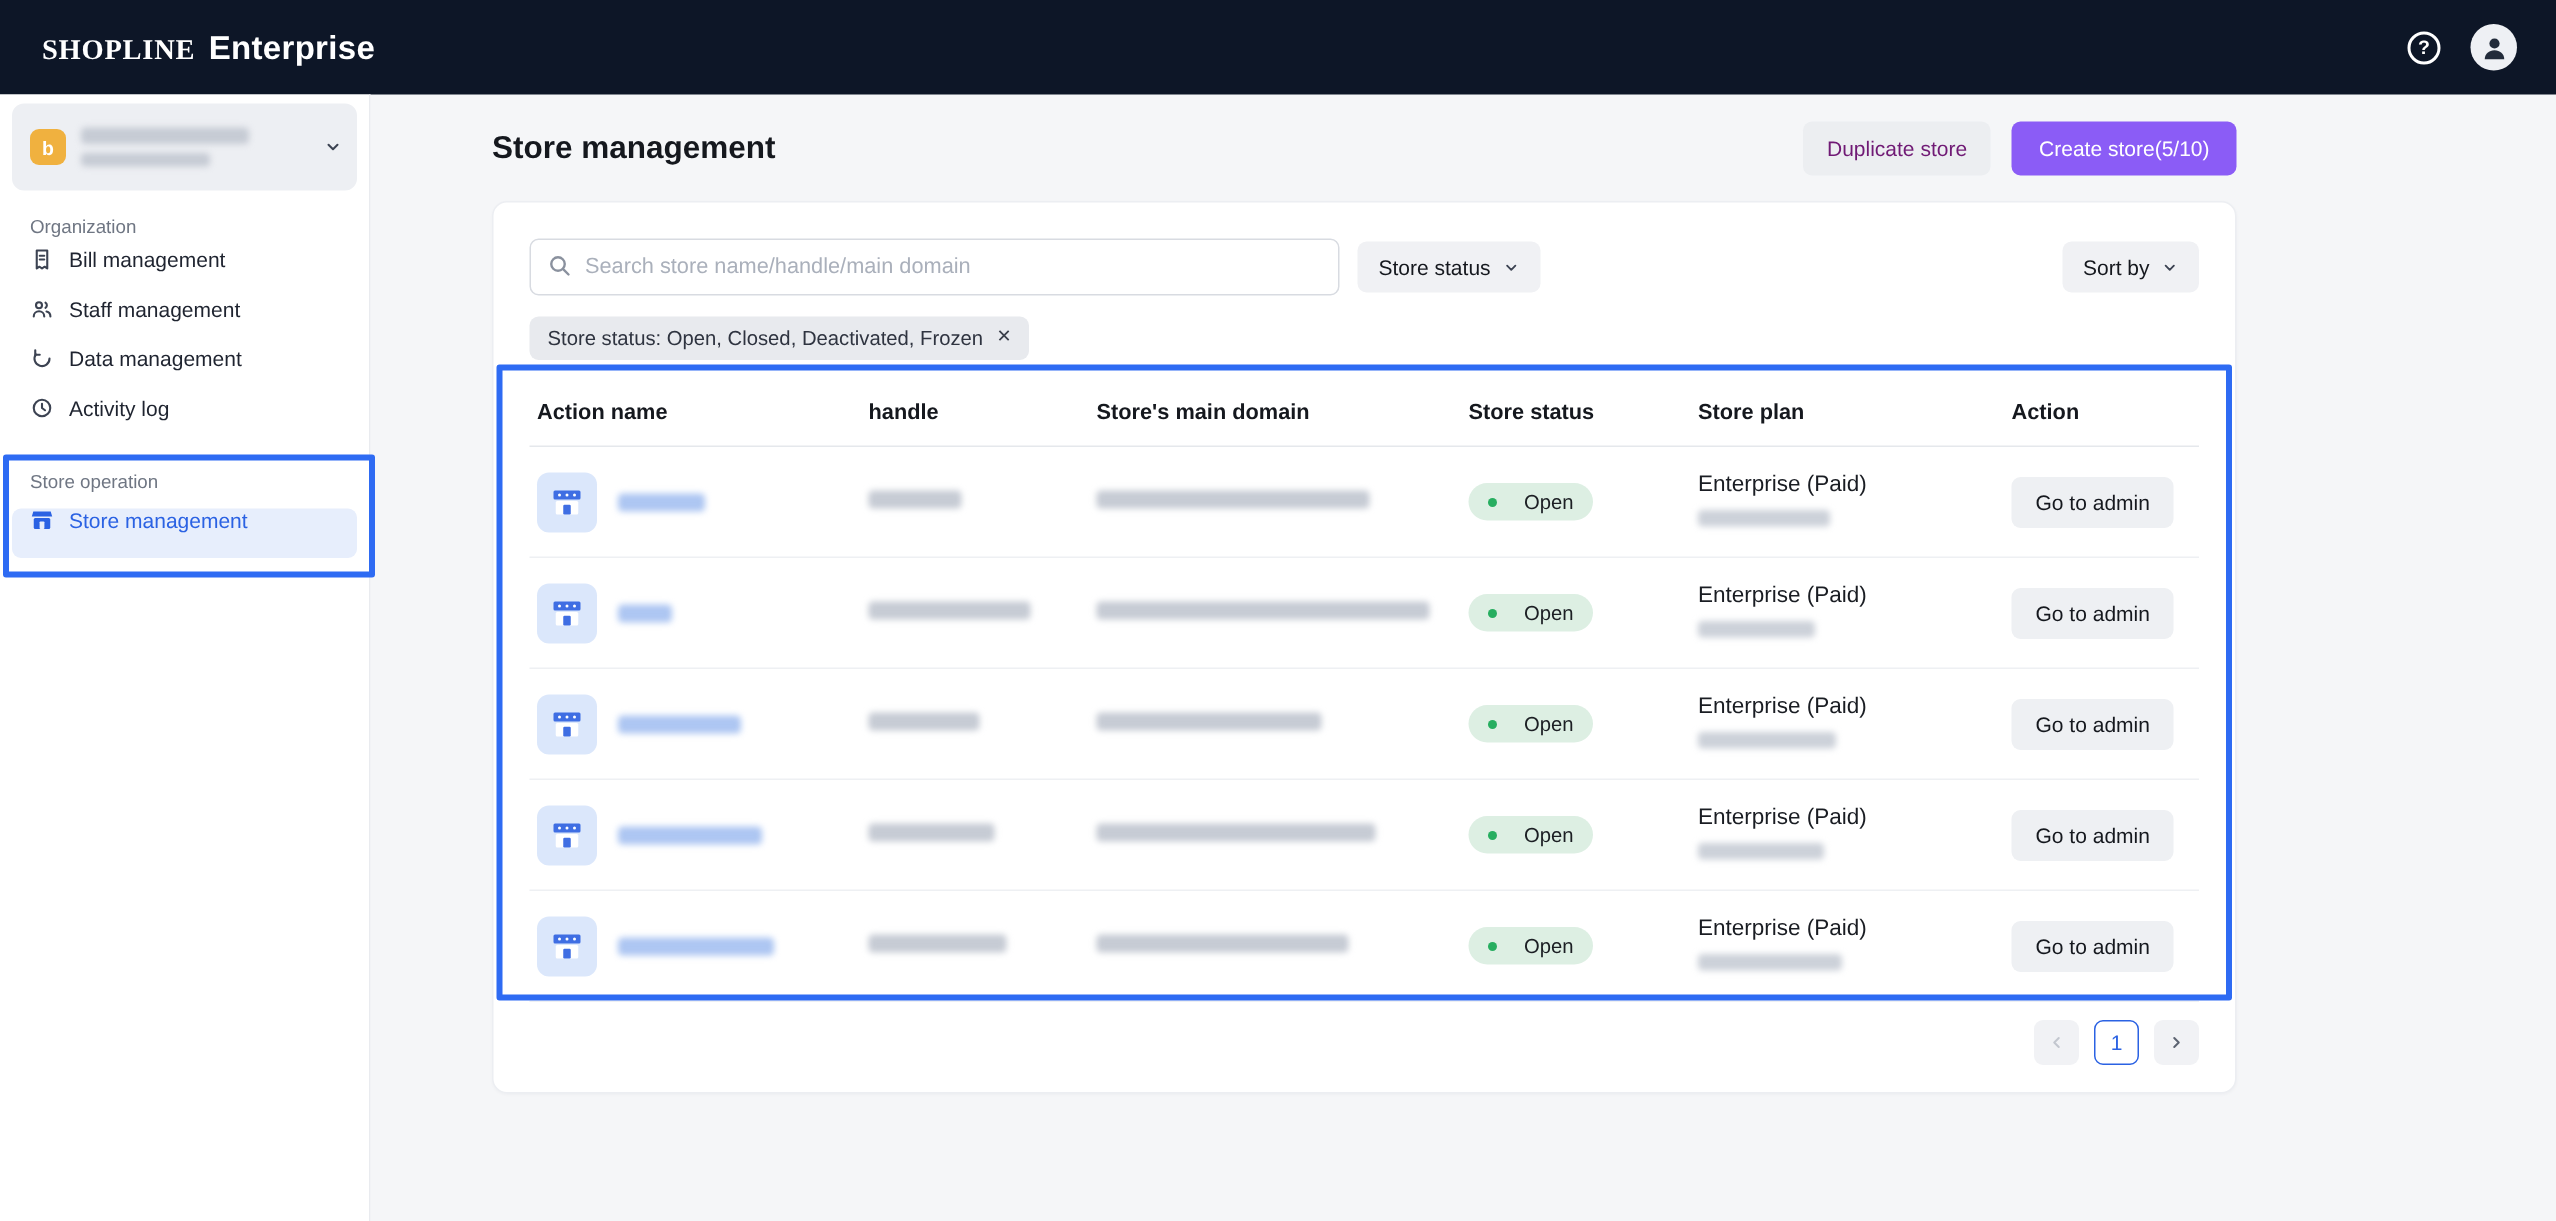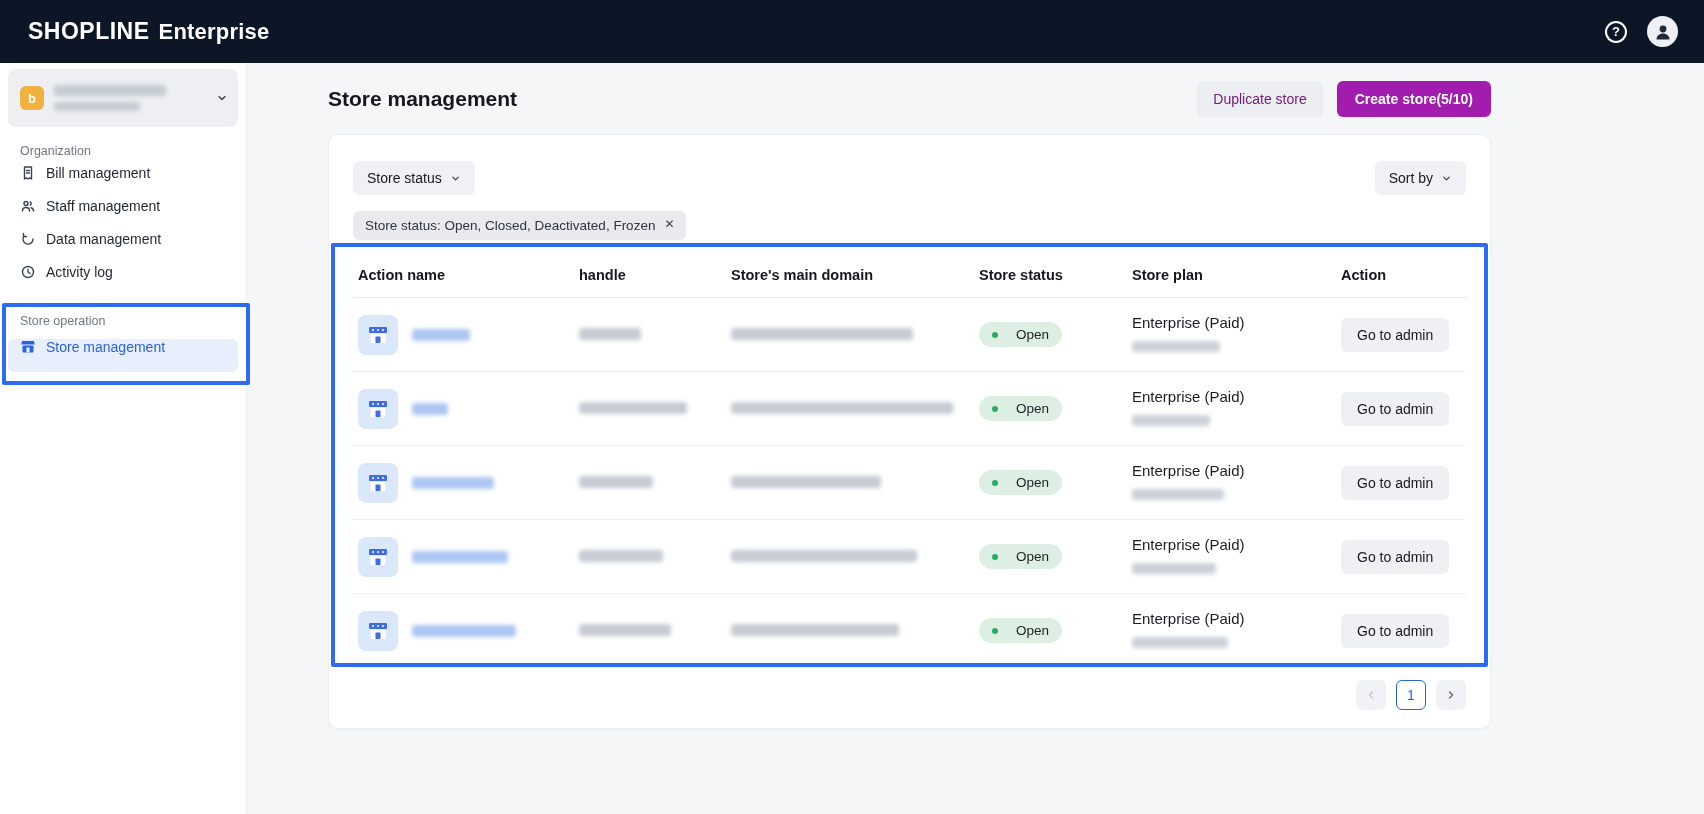--- a/index.html
+++ b/index.html
@@ -2,21 +2,21 @@
 <html><head>
 <meta charset="utf-8">
 <style>
   * { margin:0; padding:0; box-sizing:border-box; }
   html,body { width:1704px; height:814px; }
   body { font-family:"Liberation Sans", sans-serif; background:#f5f6f8; overflow:hidden; color:#15181e; }
 
   
   .topbar { height:63px; background:#0d1627; display:flex; align-items:center; justify-content:space-between; padding:0 26px 0 28px; }
   .logo { display:flex; align-items:baseline; gap:9px; color:#fff; }
-  .logo-main { font-size:23px; font-weight:800; letter-spacing:.5px; }
+  .logo-main { font-size:19px; font-weight:800; letter-spacing:.5px;font-family:Liberation Serif, serif; }
   .logo-sub { font-size:22px; font-weight:700; letter-spacing:.2px; }
   .topbar-right { display:flex; align-items:center; gap:20px; }
   .help-ico { width:22px; height:22px; border:2px solid #fff; border-radius:50%; color:#fff; font-size:13px; font-weight:700; display:flex; align-items:center; justify-content:center; cursor:pointer; }
   .avatar { width:31px; height:31px; border-radius:50%; background:#eef0f4; display:flex; align-items:center; justify-content:center; cursor:pointer; }
 
   
   .shell { display:flex; height:751px; }
   .sidebar { position:relative; width:247px; background:#ffffff; border-right:1px solid #e9ebef; flex:none; }
   .main { flex:1; padding:17px 213px 0 81px; }
 
@@ -36,21 +36,21 @@
   .annot { position:absolute; border:4px solid #2e6bf3; border-radius:2px; pointer-events:none; z-index:6; }
   .annot-sidebar { left:2px; top:240px; width:248px; height:82px; }
   .annot-table { left:2px; right:2px; top:108px; height:424px; }
 
   
   .page-head { display:flex; align-items:center; justify-content:space-between; height:38px; }
   .page-title { font-size:21px; font-weight:700; color:#15181e; }
   .head-actions { display:flex; gap:14px; }
   .btn { border:none; border-radius:6px; font-family:inherit; font-size:14px; cursor:pointer; display:inline-flex; align-items:center; justify-content:center; }
   .btn-gray { background:#eceef1; color:#701a75; padding:10px 16px; font-weight:500; }
-  .btn-primary { background:#a21caf; color:#fff; padding:10px 18px; font-weight:700; }
+  .btn-primary { background:#8b5cf6; color:#fff; padding:10px 18px; font-weight:400; }
 
   
   .card { position:relative; margin-top:16px; background:#fff; border:1px solid #eceef2; border-radius:10px; padding:24px 24px 18px; box-shadow:0 1px 2px rgba(20,30,60,.03); }
 
   .toolbar { display:flex; align-items:center; gap:12px; height:38px; }
   .search-box { position:relative; width:540px; height:38px; }
   .search-box input { width:100%; height:100%; border:1px solid #d8dbe1; border-radius:6px; padding:0 12px 0 36px; font-size:14.5px; font-family:inherit; color:#15181e; outline:none; }
   .search-box input::placeholder { color:#aab0bb; }
   .search-ico { position:absolute; left:12px; top:10px; display:flex; }
   .btn-filter { background:#f0f1f4; color:#15181e; padding:9px 14px; gap:8px; font-weight:500; }
@@ -200,20 +200,29 @@
       <h1 class="page-title">Store management</h1>
       <div class="head-actions">
         <button class="btn btn-gray">Duplicate store</button>
         <button class="btn btn-primary">Create store(5/10)</button>
       </div>
     </div>
 
     <section class="card">
 
       <div class="toolbar">
+        <div class="search-box">
+          <span class="search-ico">
+            <svg width="16" height="16" viewBox="0 0 16 16" fill="none" stroke="#8a919e" stroke-width="1.6" stroke-linecap="round">
+                <circle cx="7" cy="7" r="4.5"></circle>
+                <path d="M10.6 10.6L14 14"></path>
+              </svg>
+          </span>
+          <input type="text" placeholder="Search store name/handle/main domain" style="">
+        </div>
         <button class="btn btn-filter">
           <span>Store status</span>
           <svg width="11" height="11" viewBox="0 0 16 16" fill="none" stroke="#3c4352" stroke-width="1.8" stroke-linecap="round" stroke-linejoin="round">
               <path d="M4 6l4 4 4-4"></path>
             </svg>
         </button>
         <span class="spacer"></span>
         <button class="btn btn-filter">
           <span>Sort by</span>
           <svg width="11" height="11" viewBox="0 0 16 16" fill="none" stroke="#3c4352" stroke-width="1.8" stroke-linecap="round" stroke-linejoin="round">

